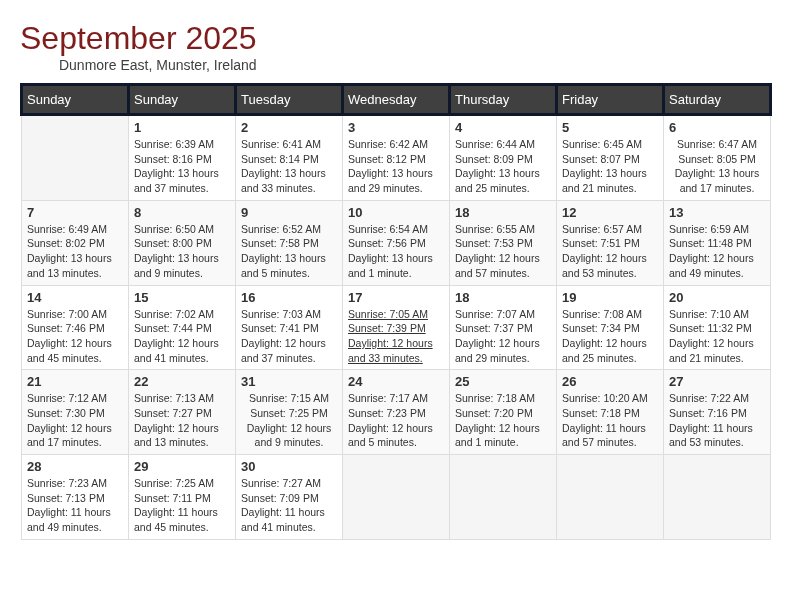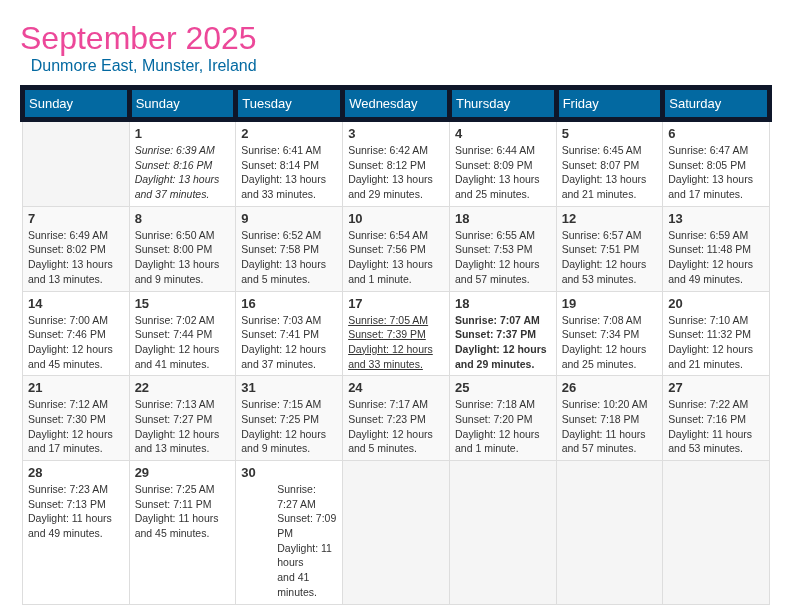--- a/index.html
+++ b/index.html
@@ -33,39 +33,39 @@
     .logo-icon {
       width: 28px;
       height: 28px;
     }
     .title-block {
       text-align: right;
     }
     .month-title {
       font-size: 32px;
       font-weight: normal;
-      color: #ec4899;
+      color: #7f1d1d;
     }
     .subtitle {
-      font-size: 16px;
-      color: #0369a1;
+      font-size: 14px;
+      color: #404040;
     }
     .calendar {
       width: 100%;
       border-collapse: collapse;
       font-size: 11px;
     }
     .calendar th {
-      background-color: #0369a1;
+      background-color: #404040;
       color: #fff;
       padding: 6px 4px;
       text-align: left;
       font-size: 13px;
       font-weight: normal;
-      border: 5px solid #0f172a;
+      border: 3px solid #0f172a;
     }
     .calendar td {
       vertical-align: top;
       border: 1px solid #ddd;
       padding: 4px 5px;
       width: 107px;
       min-height: 80px;
       height: 80px;
       background: #fff;
     }
@@ -110,21 +110,21 @@
         <th>Thursday</th>
         <th>Friday</th>
         <th>Saturday</th>
       </tr>
   </thead>
   <tbody id="calendar-body">
       <tr>
         <td class="empty-cell"></td>
         <td>
           <div class="day-num">1</div>
-          <div class="day-detail" style="white-space: pre-line; font-style: italic;">Sunrise: 6:39 AM
+          <div class="day-detail" style="white-space: pre-line;">Sunrise: 6:39 AM
 Sunset: 8:16 PM
 Daylight: 13 hours
 and 37 minutes.</div>
         </td>
         <td>
           <div class="day-num">2</div>
           <div class="day-detail" style="white-space: pre-line;">Sunrise: 6:41 AM
 Sunset: 8:14 PM
 Daylight: 13 hours
 and 33 minutes.</div>
@@ -145,21 +145,21 @@
         </td>
         <td>
           <div class="day-num">5</div>
           <div class="day-detail" style="white-space: pre-line;">Sunrise: 6:45 AM
 Sunset: 8:07 PM
 Daylight: 13 hours
 and 21 minutes.</div>
         </td>
         <td>
           <div class="day-num">6</div>
-          <div class="day-detail" style="white-space: pre-line;">Sunrise: 6:47 AM
+          <div class="day-detail" style="white-space: pre-line; text-align: center;">Sunrise: 6:47 AM
 Sunset: 8:05 PM
 Daylight: 13 hours
 and 17 minutes.</div>
         </td>
       </tr>
       <tr>
         <td>
           <div class="day-num">7</div>
           <div class="day-detail" style="white-space: pre-line;">Sunrise: 6:49 AM
 Sunset: 8:02 PM
@@ -233,21 +233,21 @@
         </td>
         <td>
           <div class="day-num">17</div>
           <div class="day-detail" style="white-space: pre-line; text-decoration: underline;">Sunrise: 7:05 AM
 Sunset: 7:39 PM
 Daylight: 12 hours
 and 33 minutes.</div>
         </td>
         <td>
           <div class="day-num">18</div>
-          <div class="day-detail" style="white-space: pre-line; font-weight: bold;">Sunrise: 7:07 AM
+          <div class="day-detail" style="white-space: pre-line;">Sunrise: 7:07 AM
 Sunset: 7:37 PM
 Daylight: 12 hours
 and 29 minutes.</div>
         </td>
         <td>
           <div class="day-num">19</div>
           <div class="day-detail" style="white-space: pre-line;">Sunrise: 7:08 AM
 Sunset: 7:34 PM
 Daylight: 12 hours
 and 25 minutes.</div>
@@ -270,21 +270,21 @@
         </td>
         <td>
           <div class="day-num">22</div>
           <div class="day-detail" style="white-space: pre-line;">Sunrise: 7:13 AM
 Sunset: 7:27 PM
 Daylight: 12 hours
 and 13 minutes.</div>
         </td>
         <td>
           <div class="day-num">31</div>
-          <div class="day-detail" style="white-space: pre-line;">Sunrise: 7:15 AM
+          <div class="day-detail" style="white-space: pre-line; text-align: center;">Sunrise: 7:15 AM
 Sunset: 7:25 PM
 Daylight: 12 hours
 and 9 minutes.</div>
         </td>
         <td>
           <div class="day-num">24</div>
           <div class="day-detail" style="white-space: pre-line;">Sunrise: 7:17 AM
 Sunset: 7:23 PM
 Daylight: 12 hours
 and 5 minutes.</div>
@@ -321,21 +321,21 @@
         </td>
         <td>
           <div class="day-num">29</div>
           <div class="day-detail" style="white-space: pre-line;">Sunrise: 7:25 AM
 Sunset: 7:11 PM
 Daylight: 11 hours
 and 45 minutes.</div>
         </td>
         <td>
           <div class="day-num">30</div>
-          <div class="day-detail" style="white-space: pre-line; margin-left: 36px;">Sunrise: 7:27 AM
+          <div class="day-detail" style="white-space: pre-line;">Sunrise: 7:27 AM
 Sunset: 7:09 PM
 Daylight: 11 hours
 and 41 minutes.</div>
         </td>
         <td class="empty-cell"></td>
         <td class="empty-cell"></td>
         <td class="empty-cell"></td>
         <td class="empty-cell"></td>
       </tr>
     </tbody>

